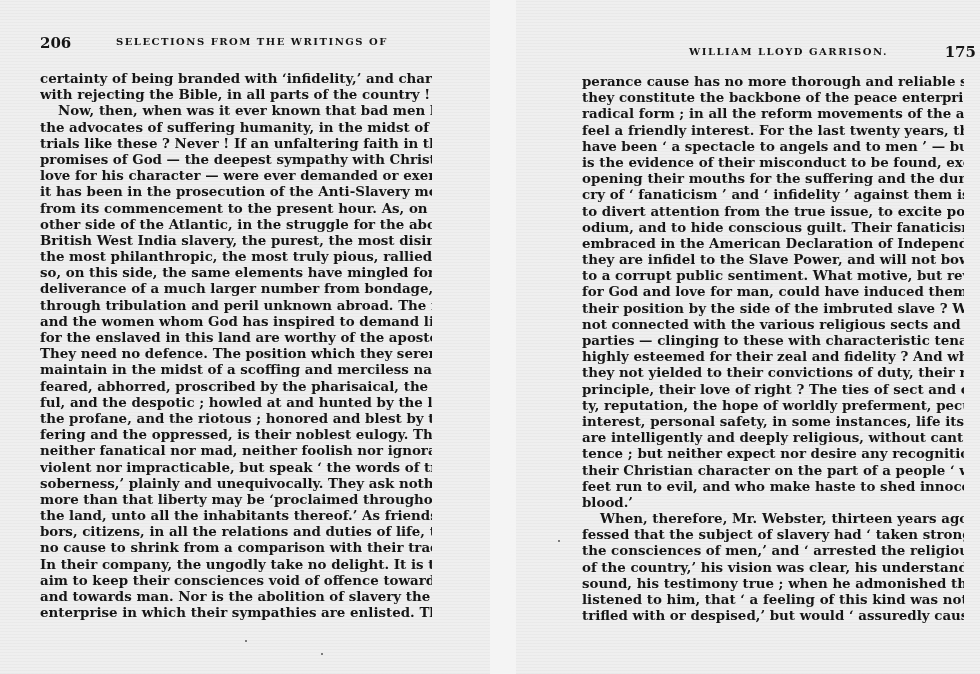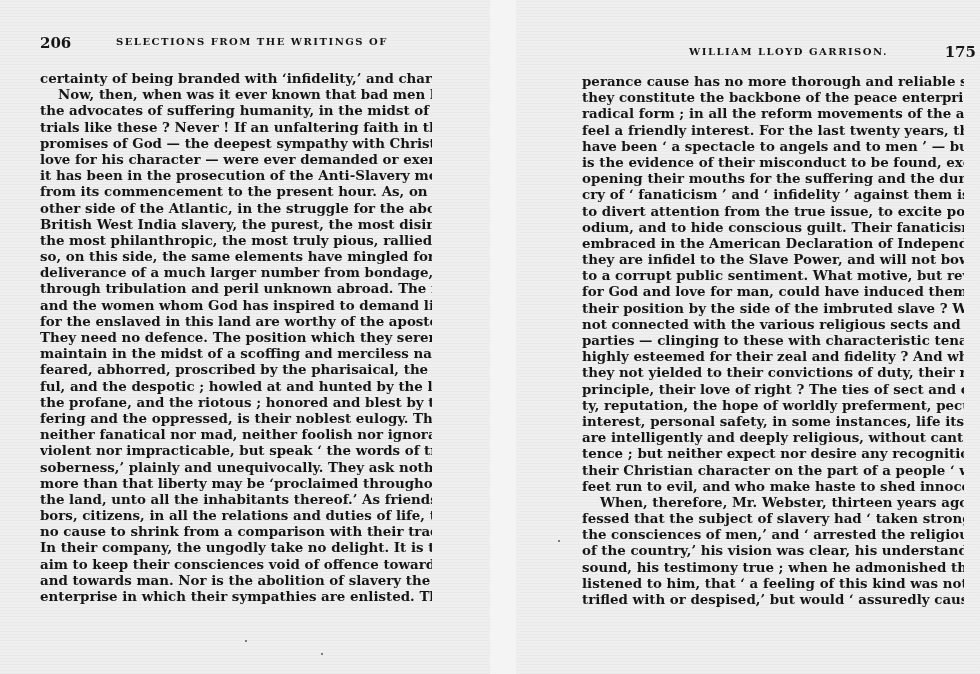--- a/index.html
+++ b/index.html
@@ -47,20 +47,21 @@
 </style>
 </head>
 <body>
 
 <div class="spread">
   <div class="page left">
     <span class="folio">206</span>
     <span class="running-head">SELECTIONS FROM THE WRITINGS OF</span>
     <div class="body-text" id="left-body">
         <span class="line">certainty of being branded with ‘infidelity,’ and charged</span>
+        <span class="line last">with rejecting the Bible, in all parts of the country !</span>
         <span class="line indent">Now, then, when was it ever known that bad men became</span>
         <span class="line">the advocates of suffering humanity, in the midst of fiery</span>
         <span class="line">trials like these ?  Never !  If an unfaltering faith in the</span>
         <span class="line">promises of God — the deepest sympathy with Christ, and</span>
         <span class="line">love for his character — were ever demanded or exemplified,</span>
         <span class="line">it has been in the prosecution of the Anti-Slavery movement,</span>
         <span class="line">from its commencement to the present hour.  As, on the</span>
         <span class="line">other side of the Atlantic, in the struggle for the abolition of</span>
         <span class="line">British West India slavery, the purest, the most disinterested,</span>
         <span class="line">the most philanthropic, the most truly pious, rallied together ;</span>
@@ -113,20 +114,21 @@
         <span class="line">parties — clinging to these with characteristic tenacity, and</span>
         <span class="line">highly esteemed for their zeal and fidelity ?  And what have</span>
         <span class="line">they not yielded to their convictions of duty, their regard for</span>
         <span class="line">principle, their love of right ?  The ties of sect and of par-</span>
         <span class="line">ty, reputation, the hope of worldly preferment, pecuniary</span>
         <span class="line">interest, personal safety, in some instances, life itself.  They</span>
         <span class="line">are intelligently and deeply religious, without cant or pre-</span>
         <span class="line">tence ; but neither expect nor desire any recognition of</span>
         <span class="line">their Christian character on the part of a people ‘ whose</span>
         <span class="line">feet run to evil, and who make haste to shed innocent</span>
+        <span class="line last">blood.’</span>
         <span class="line indent">When, therefore, Mr. Webster, thirteen years ago, con-</span>
         <span class="line">fessed that the subject of slavery had ‘ taken strong hold on</span>
         <span class="line">the consciences of men,’ and ‘ arrested the religious feeling</span>
         <span class="line">of the country,’ his vision was clear, his understanding</span>
         <span class="line">sound, his testimony true ; when he admonished those who</span>
         <span class="line">listened to him, that ‘ a feeling of this kind was not to be</span>
         <span class="line last">trifled with or despised,’ but would ‘ assuredly cause itself</span>
       </div>
     <span class="speck" style="left:42px;top:540px"></span>
   </div>

